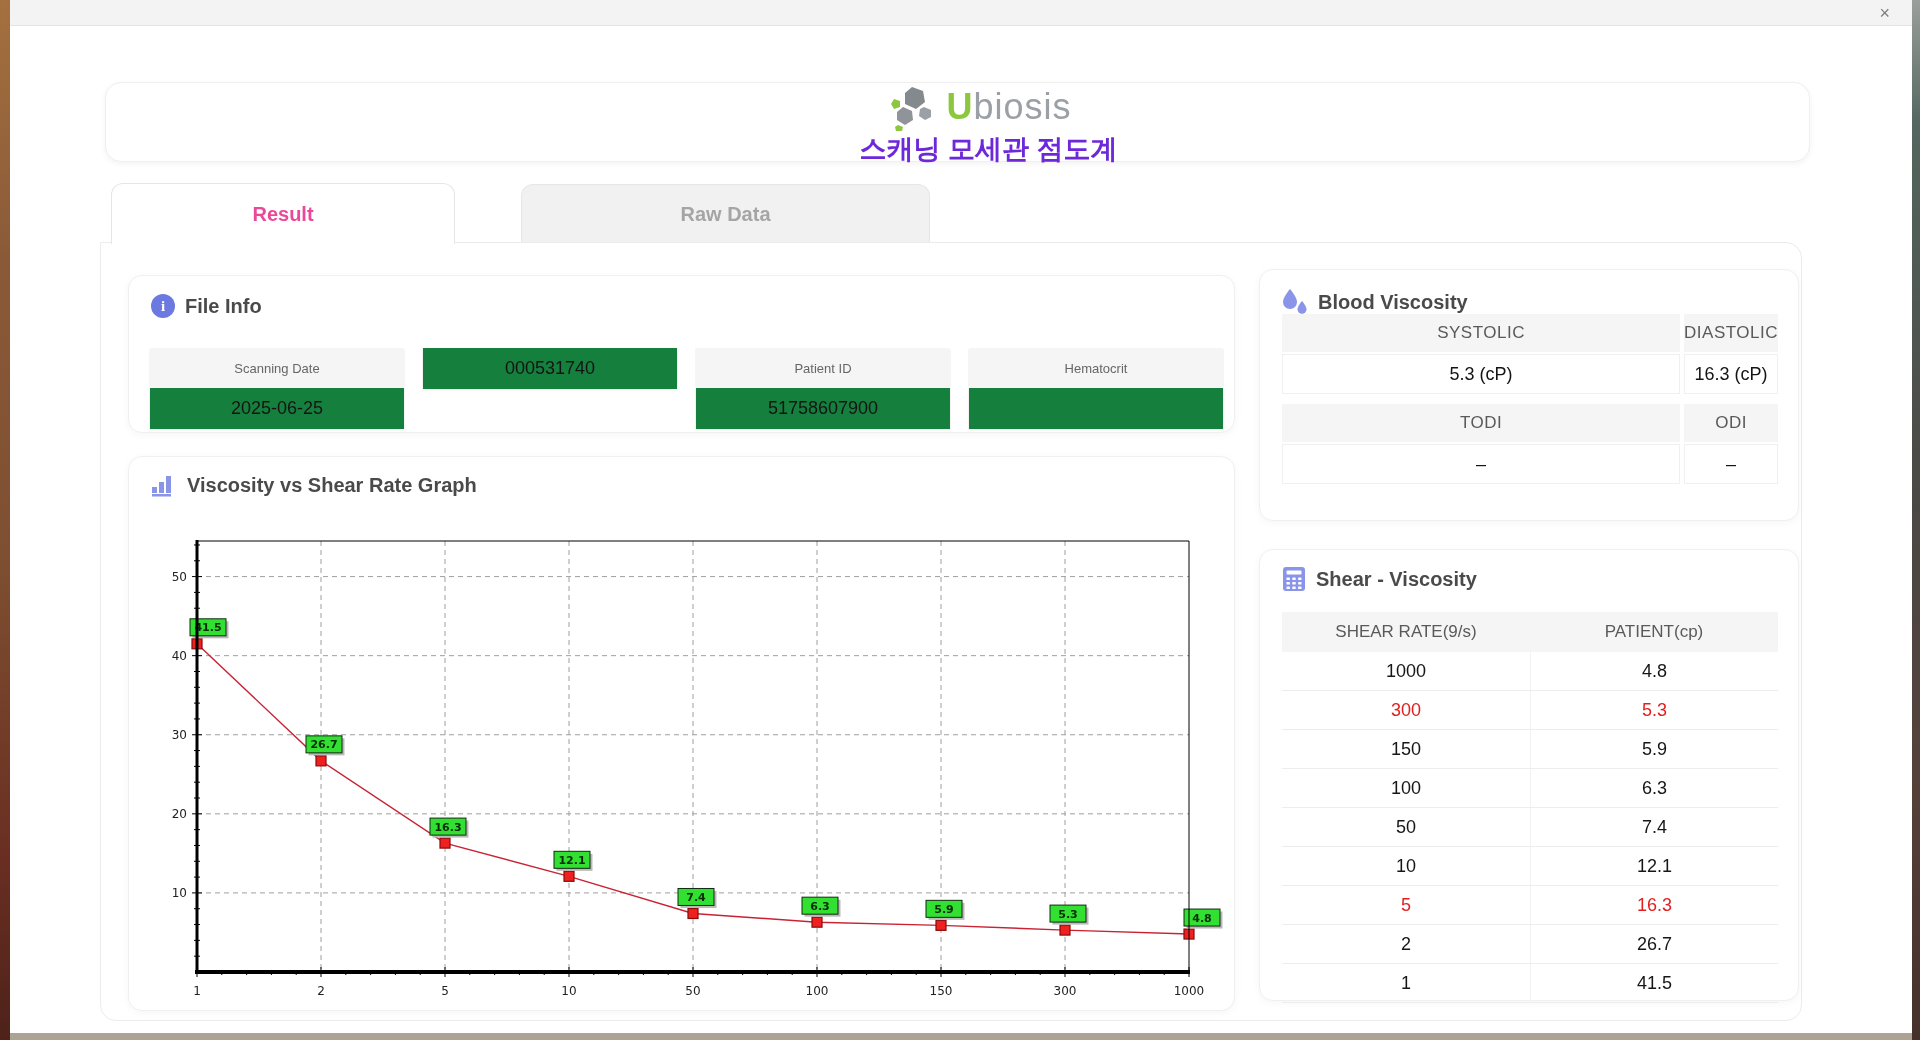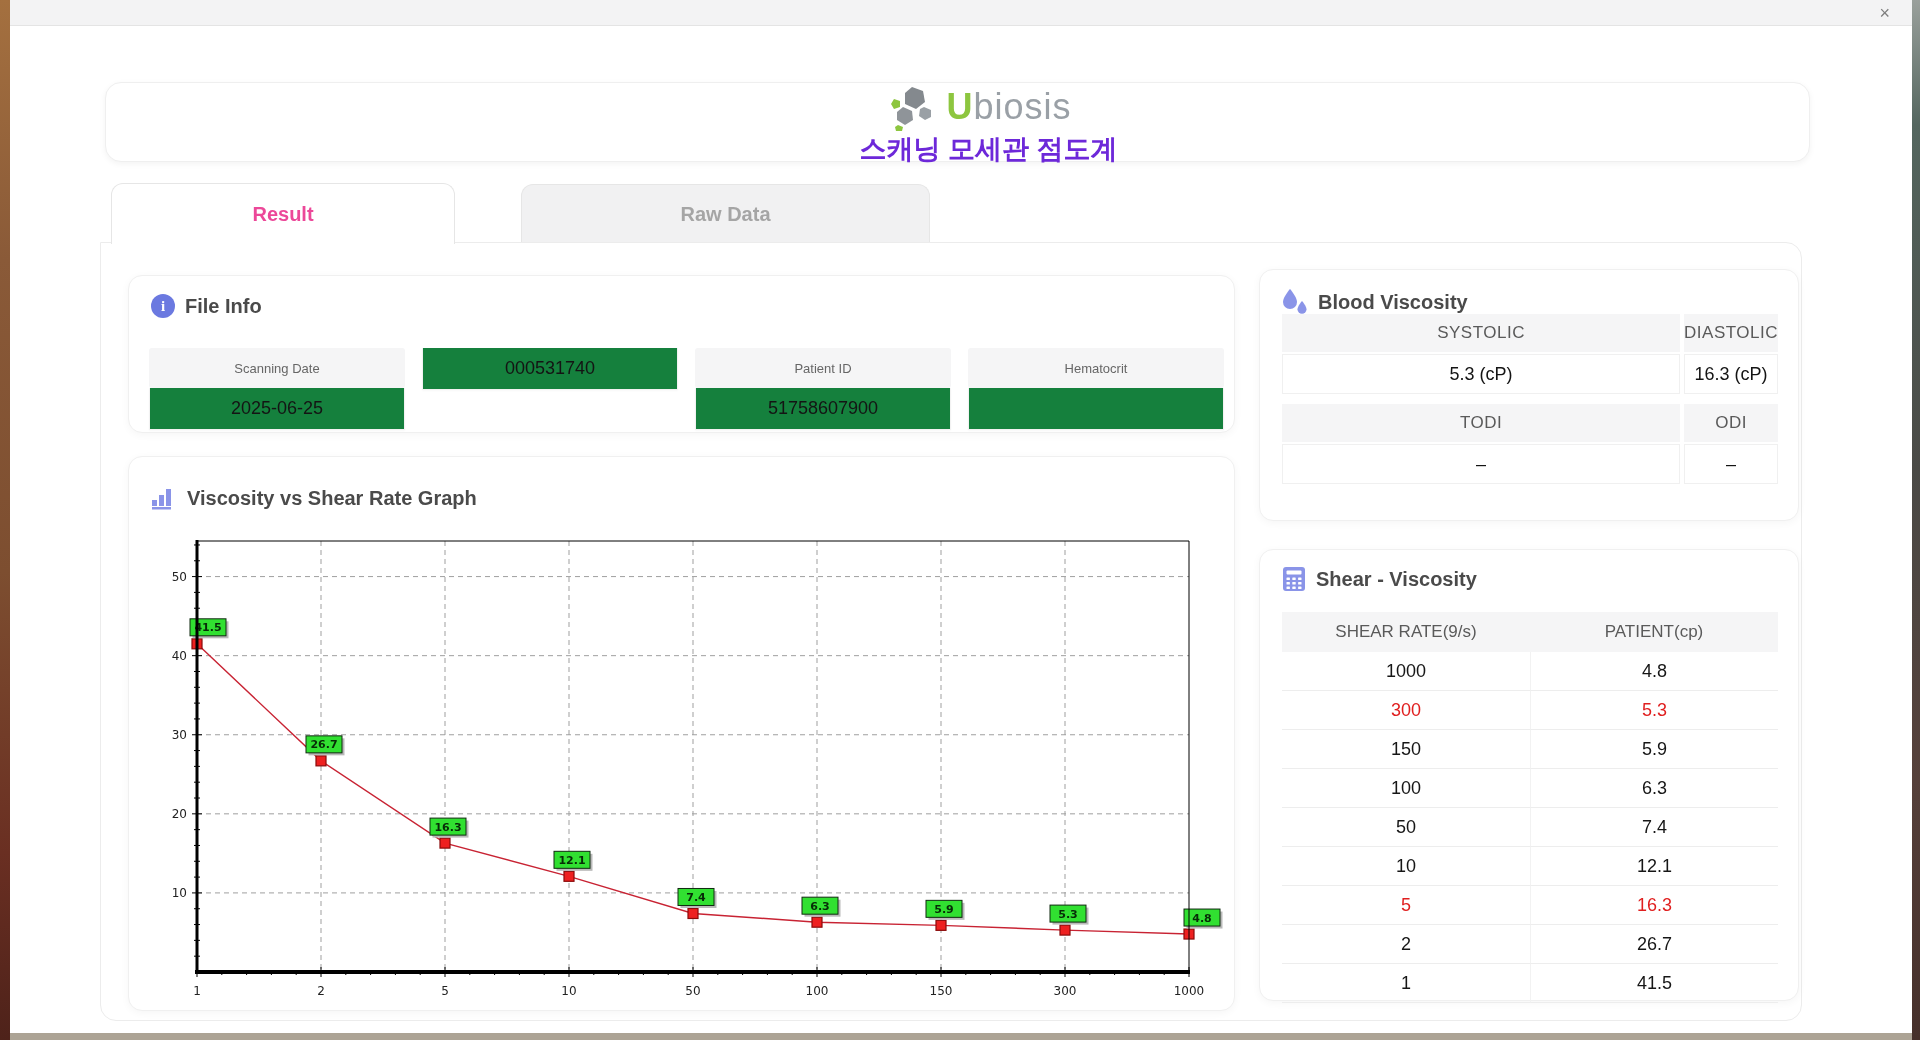--- a/index.html
+++ b/index.html
@@ -136,21 +136,21 @@
         <div class="fi-value">51758607900</div>
       </div>
       <div class="fi-col">
         <div class="fi-label">Hematocrit</div>
         <div class="fi-value"></div>
       </div>
     </div>
   </div>
 
   <div class="panel" style="left:27px; top:213px; width:1107px; height:555px;">
-    <div class="panel-title" style="top:29px;">
+    <div class="panel-title" style="top:16px;">
       <svg class="icon-svg" width="26" height="24" viewBox="0 0 26 24">
         <rect x="1" y="14" width="5" height="6" fill="#8a94e8"></rect>
         <rect x="8" y="9" width="5" height="11" fill="#8a94e8"></rect>
         <rect x="15" y="3" width="5" height="17" fill="#8a94e8"></rect>
         <rect x="1" y="21" width="19" height="2.5" fill="#8a94e8"></rect>
       </svg>
       <span>Viscosity vs Shear Rate Graph</span>
     </div>
     <svg id="chart" class="chart-svg" width="1070" height="480" viewBox="0 0 1070 480">
         <rect x="46" y="22" width="992" height="431" fill="#fff"></rect>

